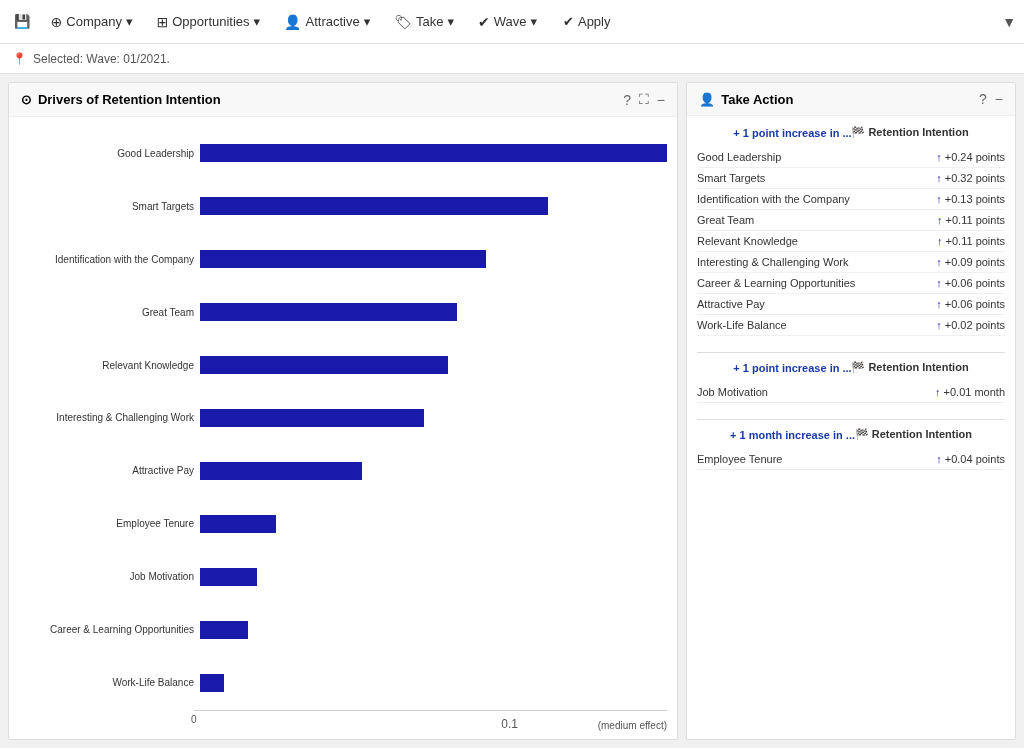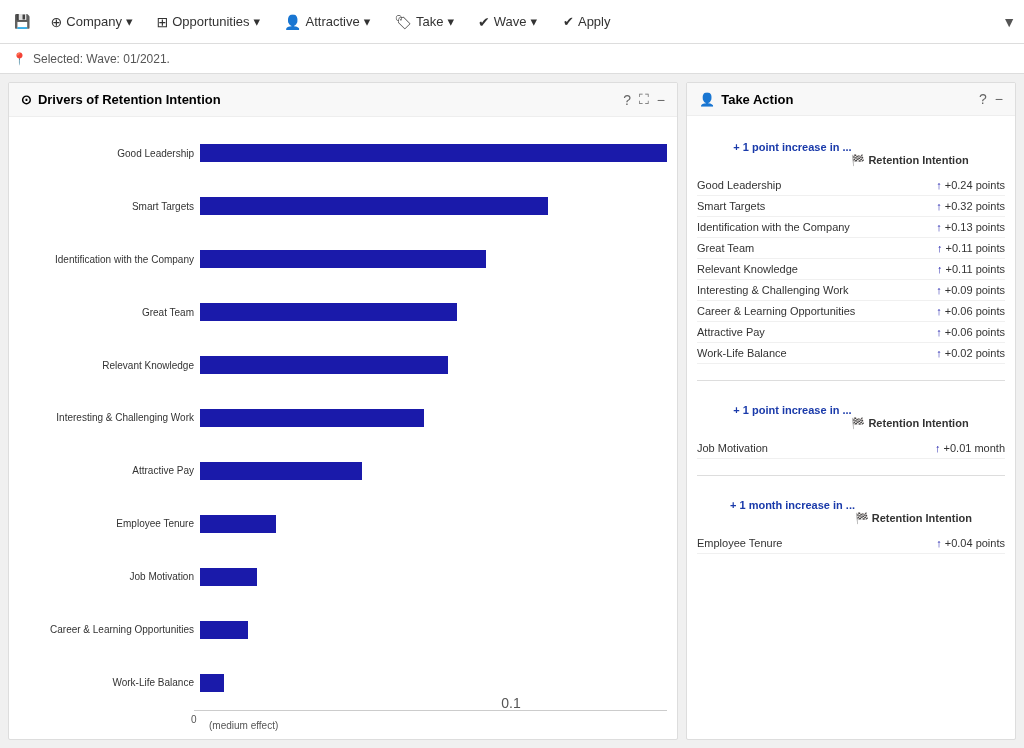--- a/index.html
+++ b/index.html
@@ -55,29 +55,29 @@
     #chart-area {
       flex: 1; padding: 10px 10px 30px 10px; overflow: hidden; position: relative;
     }
 
     
     .bar-chart { width: 100%; height: 100%; display: flex; flex-direction: column; justify-content: space-around; }
     .bar-row { display: flex; align-items: center; gap: 6px; height: 28px; }
     .bar-label { text-align: right; font-size: 10px; color: #333; white-space: nowrap; width: 175px; flex-shrink: 0; }
     .bar-container { flex: 1; height: 18px; display: flex; align-items: center; }
     .bar { height: 100%; background: #1a1aaa; }
-    .x-axis-label-01 { position: absolute; bottom: 28px; left: calc(185px + 46%); font-size: 14px; color: #555; }
-    .x-axis-caption { text-align: left; font-size: 10px; color: #555; position: absolute; bottom: 8px; left: 200px; right: 10px; }
+    .x-axis-label-01 { position: absolute; bottom: 8px; left: calc(185px + 46%); font-size: 12px; color: #555; }
+    .x-axis-caption { text-align: right; font-size: 10px; color: #555; position: absolute; bottom: 8px; left: 200px; right: 10px; }
 
     
     #take-action-content { padding: 10px; overflow-y: auto; flex: 1; }
     .action-section { margin-bottom: 16px; }
     .action-header { display: flex; justify-content: center; align-items: center; margin-bottom: 8px; font-size: 11px; }
     .action-header-left { color: #1a3aaa; font-weight: bold; }
-    .action-header-right { color: #333; font-weight: bold; display: flex; align-items: center; gap: 4px; margin-top: 28px; }
+    .action-header-right { color: #333; font-weight: bold; display: flex; align-items: center; gap: 4px; }
     .action-row { display: flex; justify-content: space-between; align-items: center; padding: 4px 0; border-bottom: 1px solid #f0f0f0; font-size: 11px; }
     .action-row-label { color: #333; }
     .action-row-value { color: #333; display: flex; align-items: center; gap: 3px; }
     .arrow-up { color: #1a1aaa; font-size: 11px; }
 
     .divider { border-top: 1px solid #ddd; margin: 8px 0; }
   </style>
 </head>
 <body>
 

